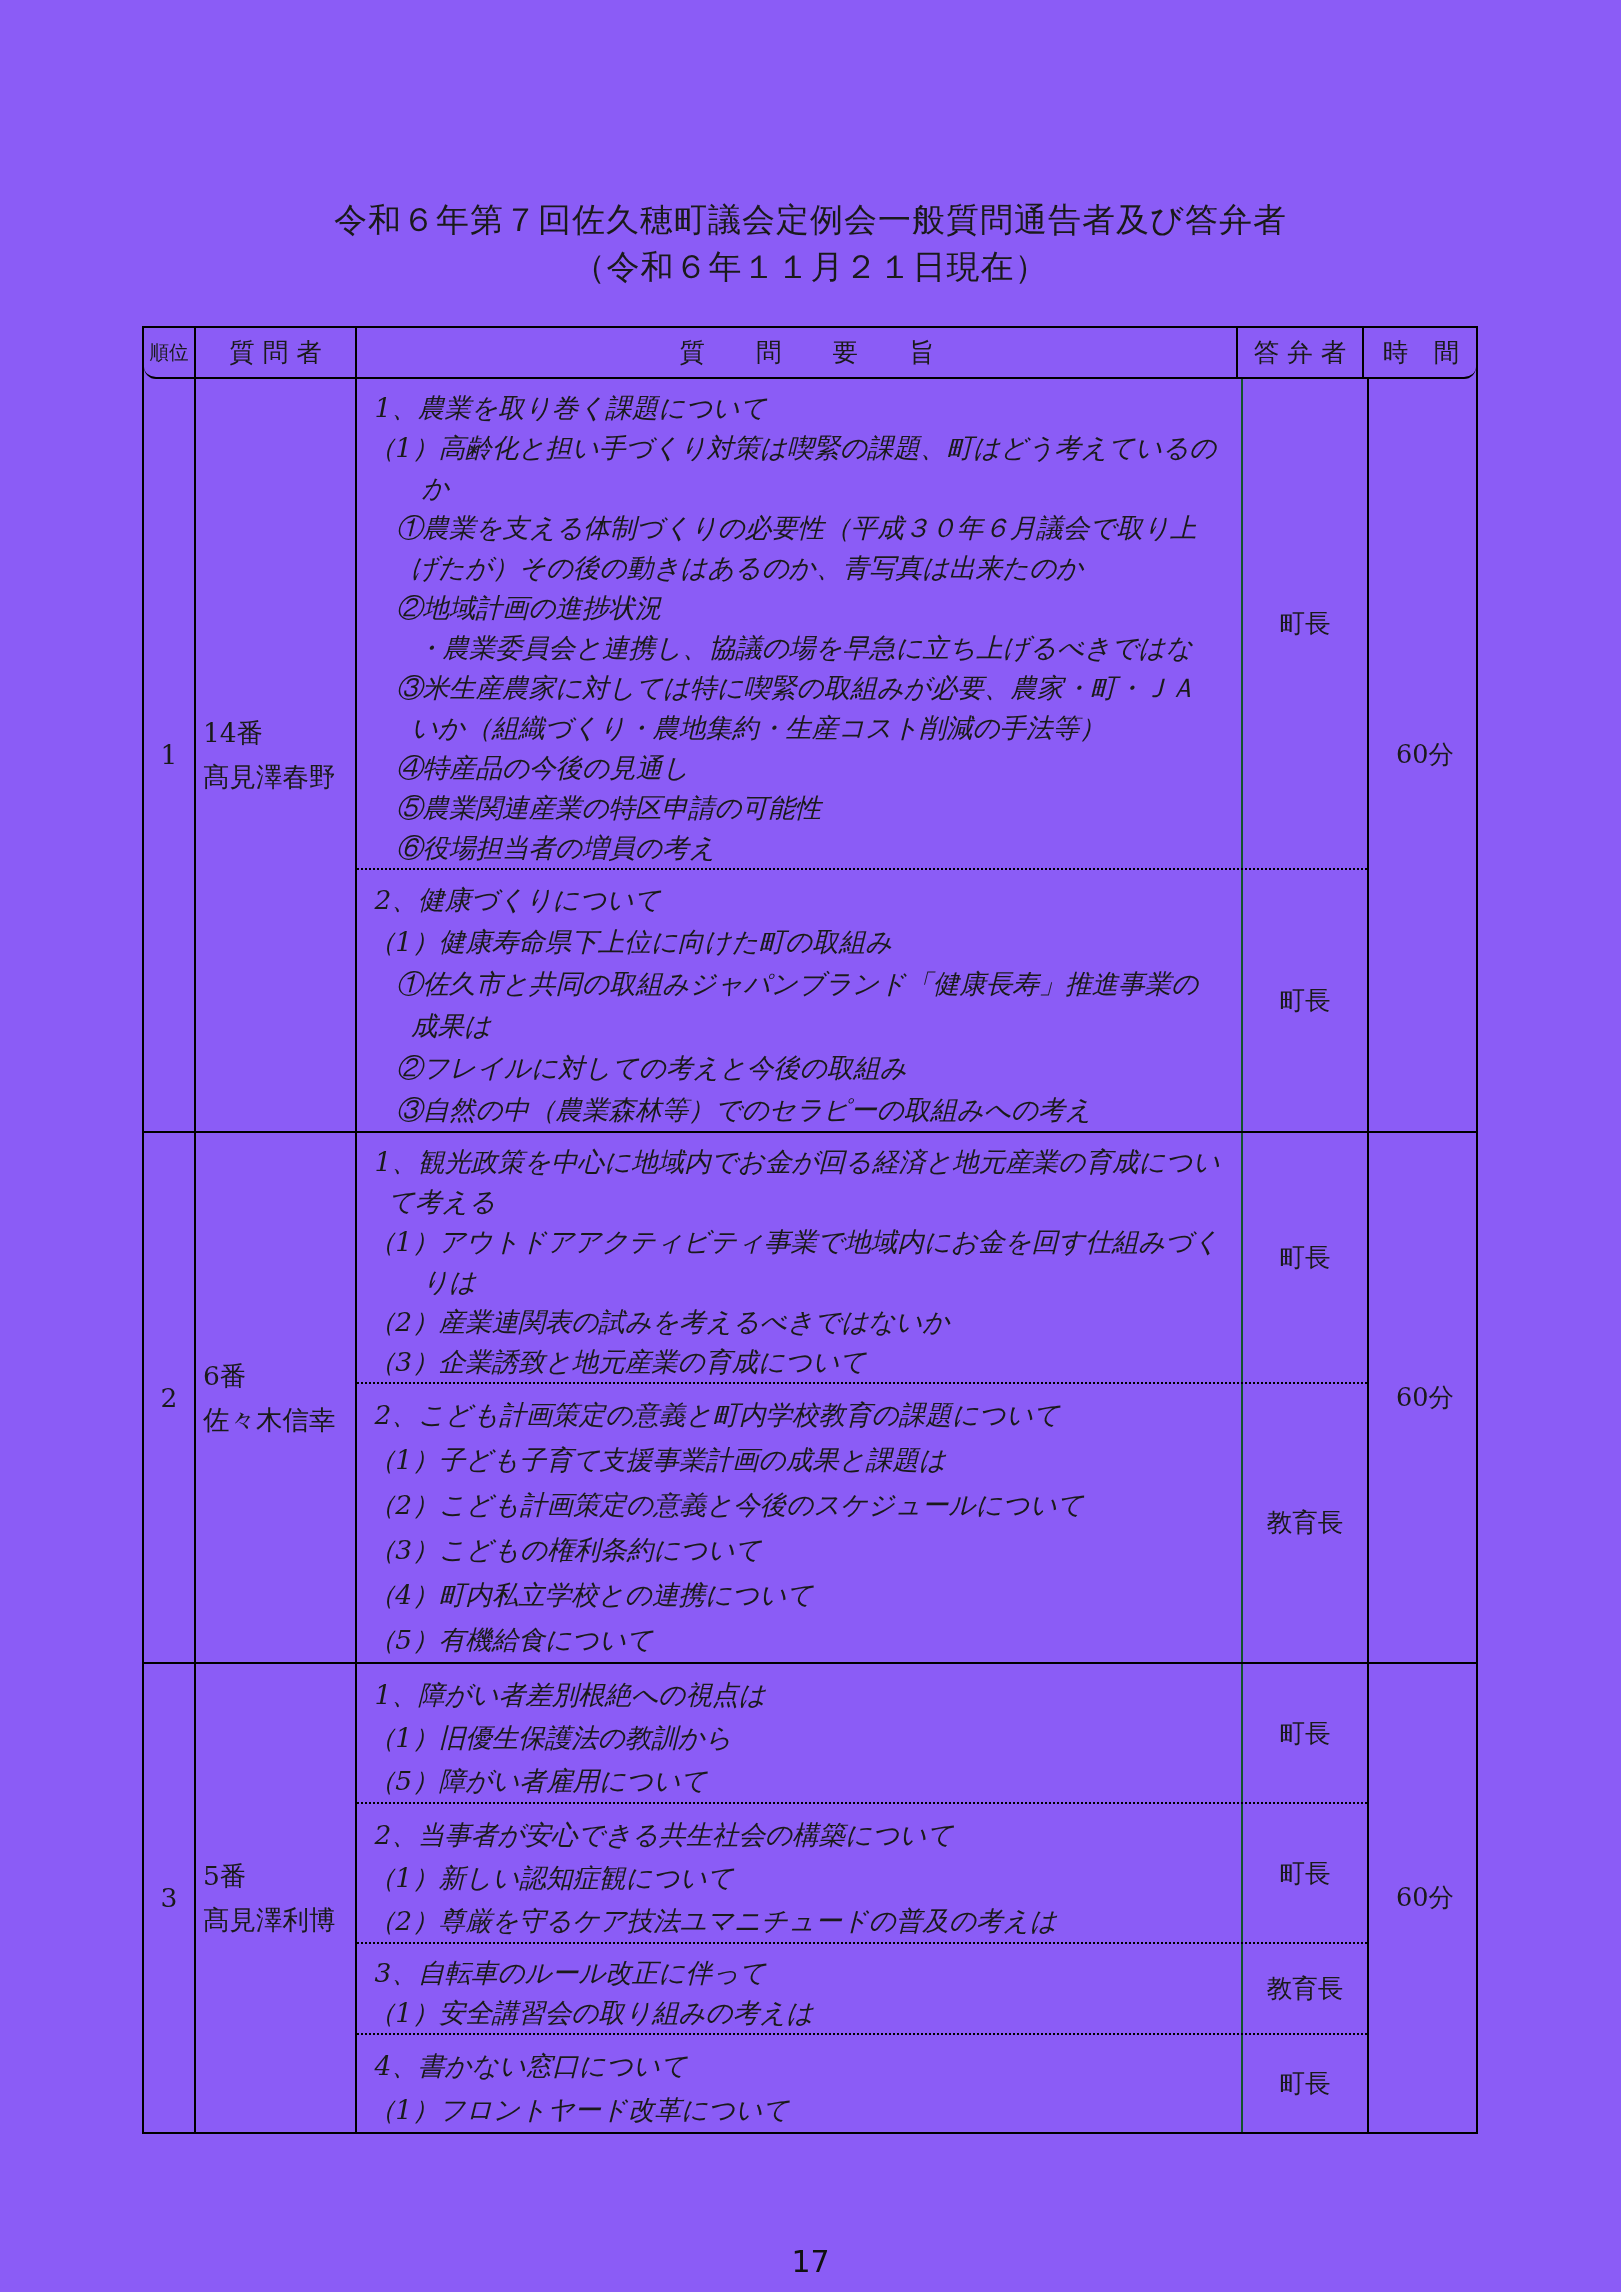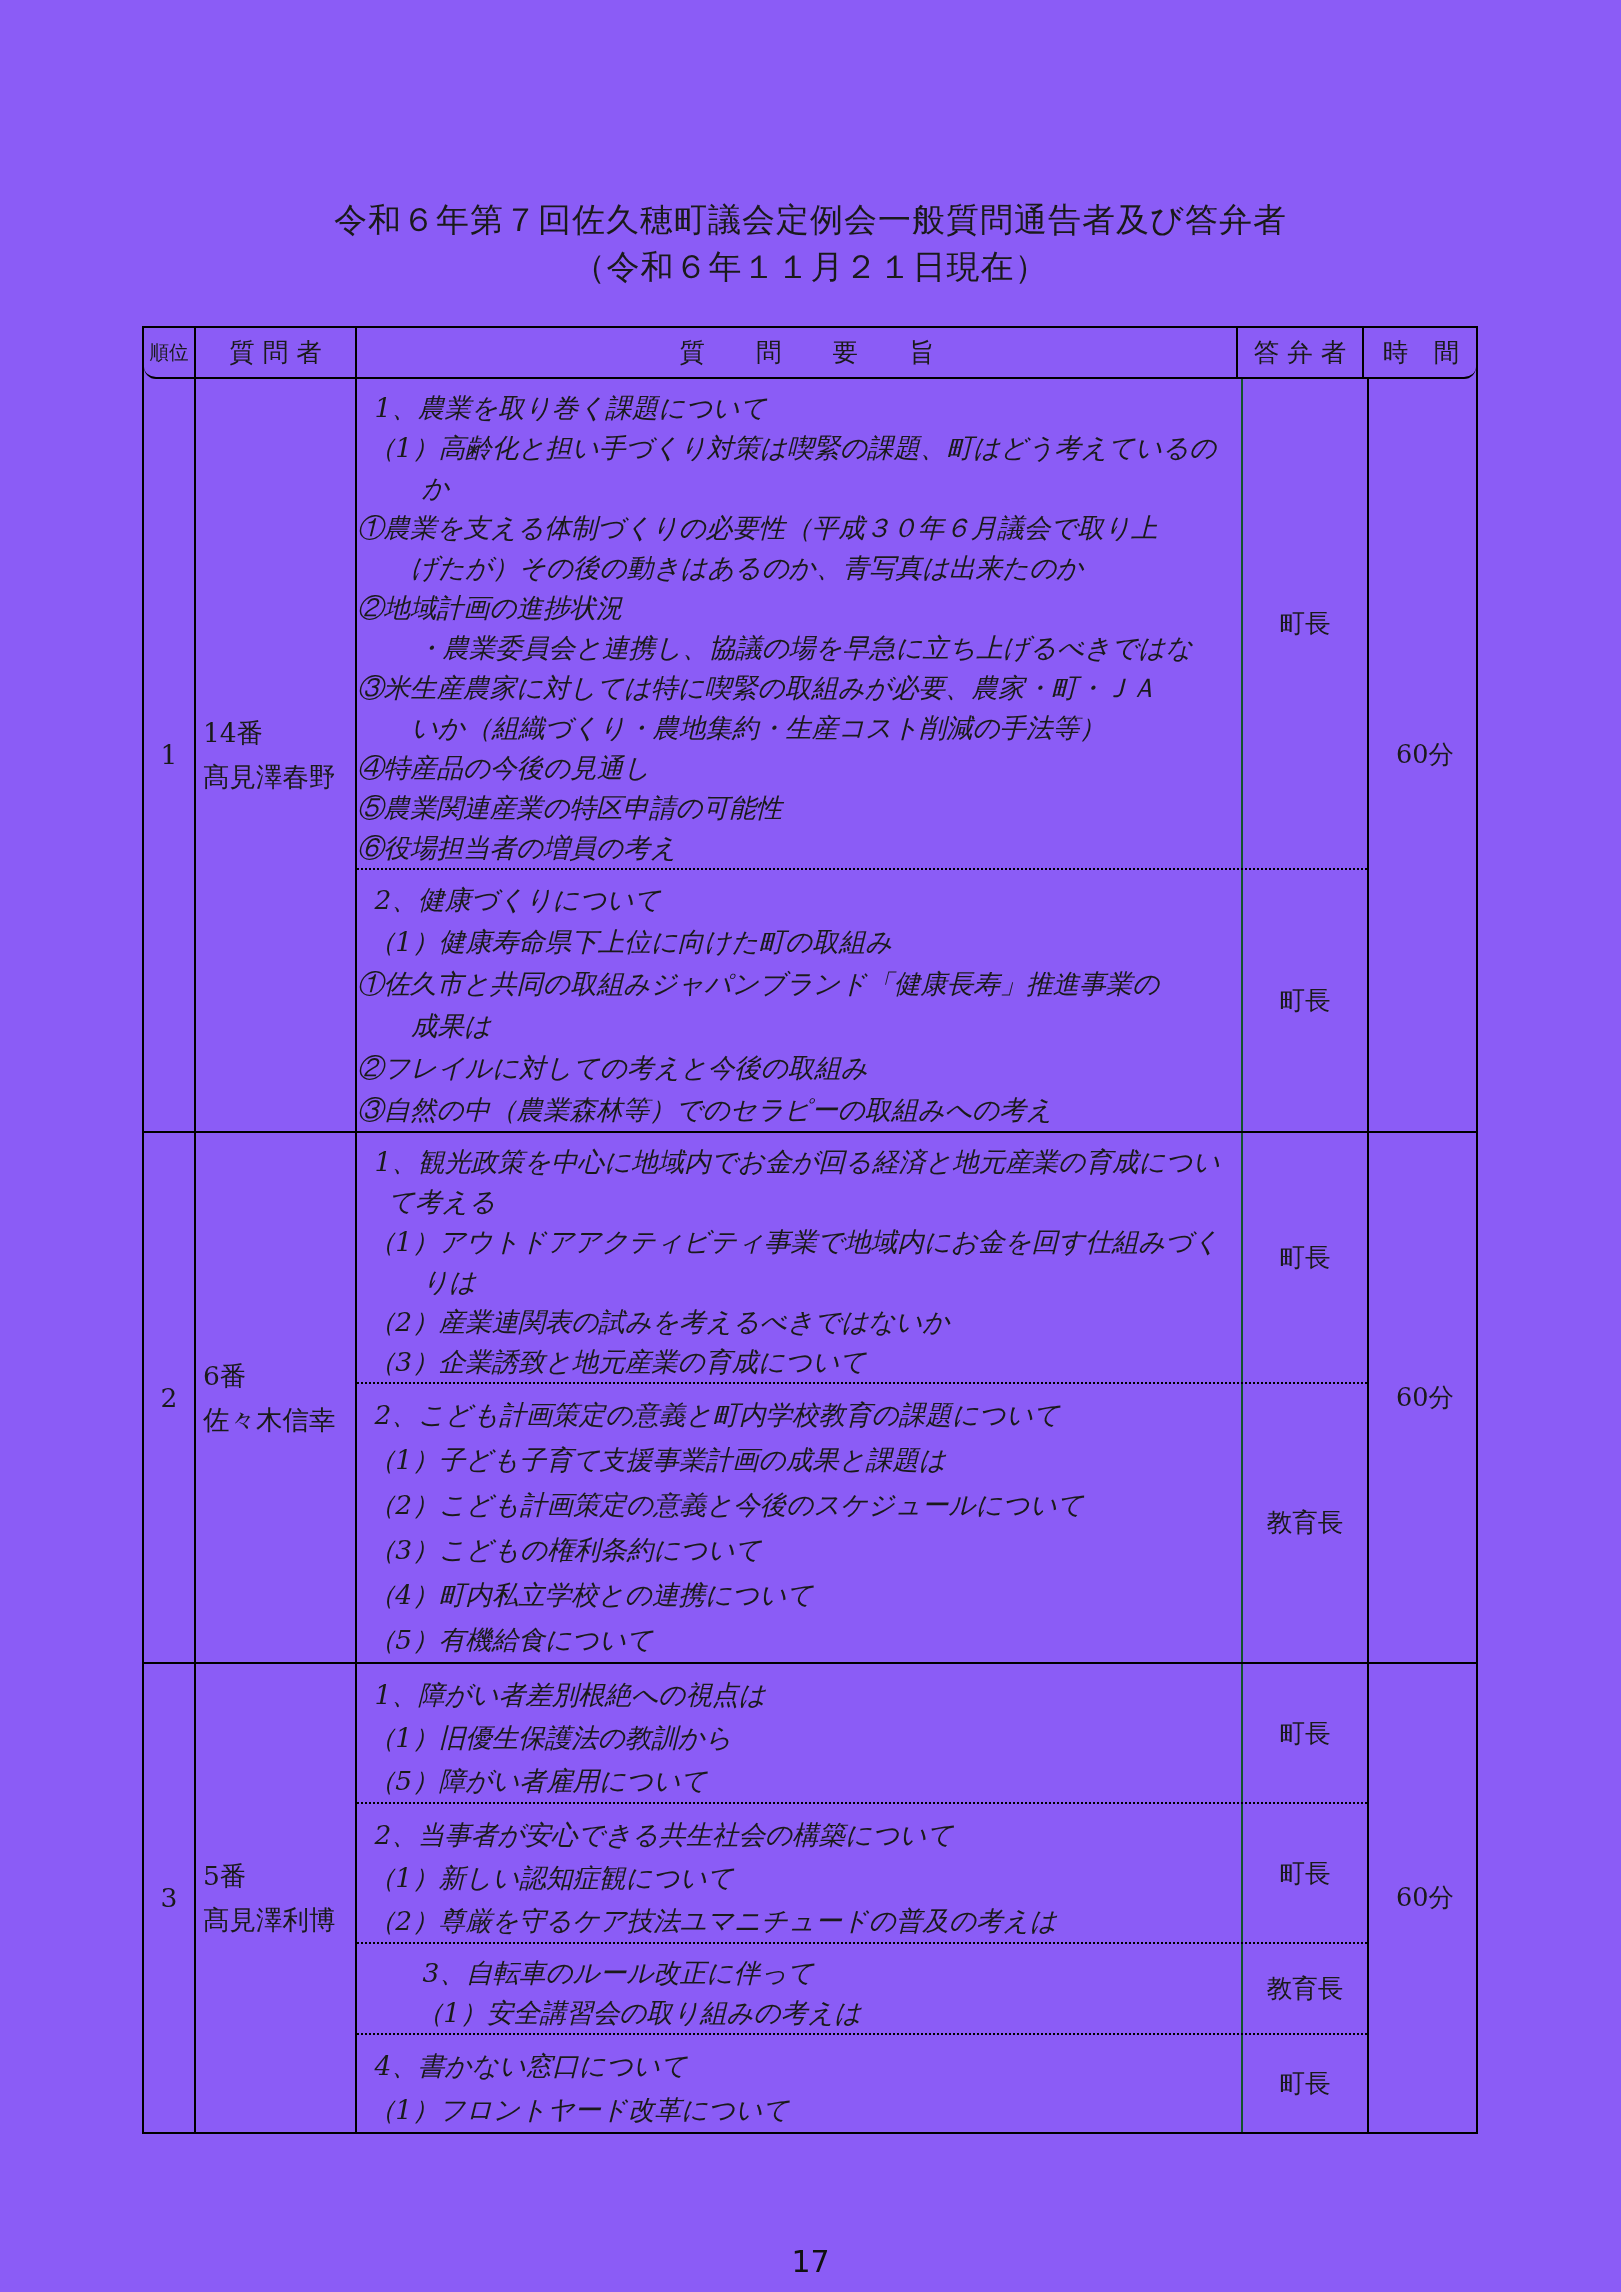--- a/index.html
+++ b/index.html
@@ -51,21 +51,21 @@
     display:flex; flex-direction:column; justify-content:center;
     padding-left:6.9px; font-size:26.5px; line-height:44px; white-space:pre;
   }
   .groups { display:flex; flex-direction:column; }
   .group { display:grid; grid-template-columns:1fr 126px; box-sizing:border-box; }
   .group + .group { border-top:2px dotted #000; }
   .qlines { padding-top:8.8px; font-size:26.5px; line-height:40px; }
   .qline { white-space:pre;font-style:italic; }
   .i0 { padding-left:17.6px; }  
   .i1 { padding-left:11.8px; }  
-  .i2 { }  
+  .i2 { padding-left:39px; }  
   .i3 { padding-left:54px; }  
   .i4 { padding-left:65px; }  
   .i5 { padding-left:31px; }  
   .i6 { padding-left:59px; }  
   .resp {
     border-left:2px solid #14532d; box-sizing:border-box;
     display:flex; align-items:center; justify-content:center;
     font-size:25.5px; white-space:pre;
   }
   .time {
@@ -177,21 +177,21 @@
             </div>
             <div class="group" style="min-height: 120px;">
               <div class="qlines" style="line-height: 43px;">
                 <div class="qline i0">2、当事者が安心できる共生社会の構築について</div>
                 <div class="qline i1">（1）新しい認知症観について</div>
                 <div class="qline i1">（2）尊厳を守るケア技法ユマニチュードの普及の考えは</div>
               </div>
               <div class="resp"><div>町長</div></div>
             </div>
             <div class="group" style="min-height: 78px;">
-              <div class="qlines" style="line-height: 40px; margin-left: 48px;">
+              <div class="qlines" style="line-height: 40px;">
                 <div class="qline i0">3、自転車のルール改正に伴って</div>
                 <div class="qline i1">（1）安全講習会の取り組みの考えは</div>
               </div>
               <div class="resp"><div>教育長</div></div>
             </div>
             <div class="group" style="min-height: 94px;">
               <div class="qlines" style="line-height: 44px;">
                 <div class="qline i0">4、書かない窓口について</div>
                 <div class="qline i1">（1）フロントヤード改革について</div>
               </div>

